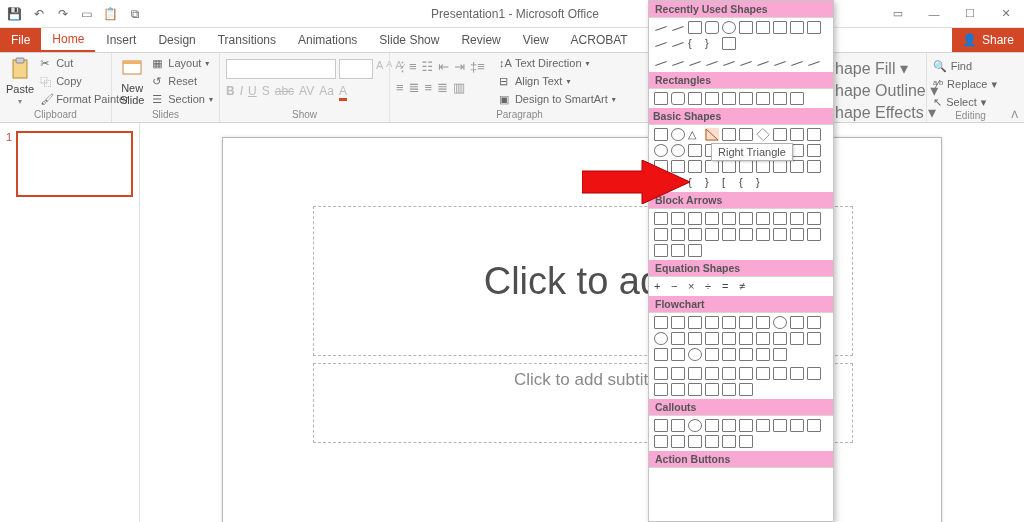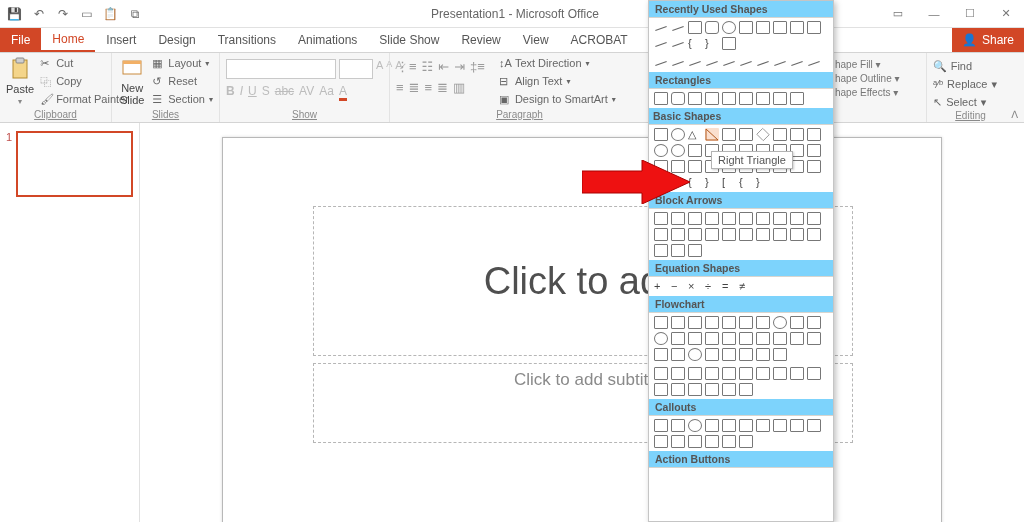--- a/index.html
+++ b/index.html
@@ -15,21 +15,21 @@
   .tabs { display:flex; align-items:stretch; height:25px; background:#fff; border-bottom:1px solid #d4d4d4; }
   .tab { padding:0 11px; display:flex; align-items:center; color:#555; font-size:12px; cursor:pointer; }
   .tab.file { background:#d24726; color:#fff; }
   .tab.active { color:#d24726; border-bottom:2px solid #d24726; }
   .tell { color:#a8a8a8; margin-left:14px; display:flex; align-items:center; gap:5px; font-size:12px;}
   .share { margin-left:auto; background:#d24726; color:#fff; padding:0 10px; display:flex; align-items:center; gap:5px; font-size:12px;}
   
   .ribbon { height:70px; display:flex; background:#f6f6f6; border-bottom:1px solid #d4d4d4; position:relative; }
   .group { border-right:1px solid #e3e3e3; padding:2px 6px 0 6px; display:flex; flex-direction:column; }
   .group-body { flex:1; display:flex; align-items:flex-start; gap:6px; }
-  .group-label { text-align:center; color:#8a8a8a; font-size:10px; padding-bottom:2px;text-decoration:underline; }
+  .group-label { text-align:center; color:#8a8a8a; font-size:10px; padding-bottom:2px; }
   .big-btn { display:flex; flex-direction:column; align-items:center; justify-content:center; width:40px; gap:2px; padding-top:2px;}
   .big-btn .ic { width:24px; height:24px; }
   .small-row { display:flex; flex-direction:column; gap:2px; }
   .small-row span { white-space:nowrap; color:#666; display:flex; align-items:center; gap:4px; height:16px;}
   .mini-ic { width:12px; height:12px; display:inline-block; }
   .fontbox { border:1px solid #c9c9c9; background:#fff; color:#bbb; width:110px; height:20px; padding:1px 5px; font-size:11px;}
   .sizebox { border:1px solid #c9c9c9; background:#fff; color:#bbb; width:34px; height:20px; text-align:center;}
   .iconstrip { display:flex; gap:5px; color:#bcbcbc; font-size:12px;}
   .parstrip { display:flex; gap:5px; color:#9b9b9b; font-size:13px;}
   .editing span { white-space:nowrap; }
@@ -40,32 +40,32 @@
   .thumb-wrap { display:flex; gap:4px; }
   .thumb-num { color:#c0504d; font-size:11px;}
   .thumb { width:118px; height:66px; border:2px solid #d24726; background:#fff; }
   .canvas-area { flex:1; background:#fff; position:relative; display:flex; justify-content:center; }
   .slide { margin-top:14px; width:720px; height:404px; border:1px solid #b8b8b8; box-shadow:0 0 3px rgba(0,0,0,0.15); background:#fff; position:relative;}
   .ph { position:absolute; border:1px dashed #b6b6b6; display:flex; align-items:center; justify-content:center; }
   .ph-title { left:90px; top:68px; width:540px; height:150px; font-size:38px; color:#4f4f4f; }
   .ph-sub { left:90px; top:225px; width:540px; height:80px; font-size:17px; color:#8a8a8a; align-items:flex-start; padding-top:6px;}
   
   .gallery { position:absolute; top:0; left:648px; width:186px; height:522px; background:#fff; border:1px solid #c5c5c5; box-shadow:2px 2px 6px rgba(0,0,0,0.25); z-index:20; overflow:hidden;}
-  .g-hdr { background:#7dd3fc; color:#555; font-weight:bold; font-size:10.5px; padding:2px 6px; border-bottom:1px solid #d8d5cf;}
+  .g-hdr { background:#f9a8d4; color:#555; font-weight:bold; font-size:10.5px; padding:2px 6px; border-bottom:1px solid #d8d5cf;}
   .g-row { display:flex; flex-wrap:wrap; gap:3px 3px; padding:3px 5px; }
   .g-row .sh { width:14px; height:13px; border:1px solid #777; border-radius:1px; }
   .g-row .ln { width:14px; height:13px; position:relative; }
   .g-row .ln::after { content:""; position:absolute; left:1px; right:1px; top:50%; border-top:1px solid #666; transform:rotate(-20deg);}
   .g-row .circ { border-radius:50%; }
   .hover-sh { background:#fadfce; border-color:#e28a55 !important; }
   .tooltip { position:absolute; background:#fff; border:1px solid #b3b3b3; padding:2px 6px; font-size:11px; color:#555; box-shadow:1px 1px 2px rgba(0,0,0,0.2); z-index:30;}
   
   .red-arrow { position:absolute; z-index:25; left:582px; top:160px; }
   
-  .peek { position:absolute; left:835px; top:6px; display:flex; flex-direction:column; gap:3px; color:#777; font-size:10px;}
+  .peek { position:absolute; left:835px; top:6px; display:flex; flex-direction:column; gap:3px; color:#777; font-size:16px;}
 </style>
 </head>
 <body>
 
 <div class="titlebar">
   <div class="qa">
     <span class="ico" style="color:#7b5aa6;">💾</span>
     <span class="ico">↶</span>
     <span class="ico">↷</span>
     <span class="ico">▭</span>
@@ -342,21 +342,21 @@
       <span class="sh"></span>
       <span class="sh"></span>
       <span class="sh"></span>
     <span class="sh" style="border:none;">(</span>
       <span class="sh" style="border:none;">)</span>
       <span class="sh" style="border:none;">{</span>
       <span class="sh" style="border:none;">}</span>
       <span class="sh" style="border:none;">[</span>
       <span class="sh" style="border:none;">{</span>
       <span class="sh" style="border:none;">}</span>
-    <div class="tooltip" style="left:62px;top:26px;">Right Triangle</div>
+    <div class="tooltip" style="left:62px;top:18px;">Right Triangle</div>
   </div>
   <div class="g-hdr">Block Arrows</div>
   <div class="g-row">
     <span class="sh"></span>
       <span class="sh"></span>
       <span class="sh"></span>
       <span class="sh"></span>
       <span class="sh"></span>
       <span class="sh"></span>
       <span class="sh"></span>

